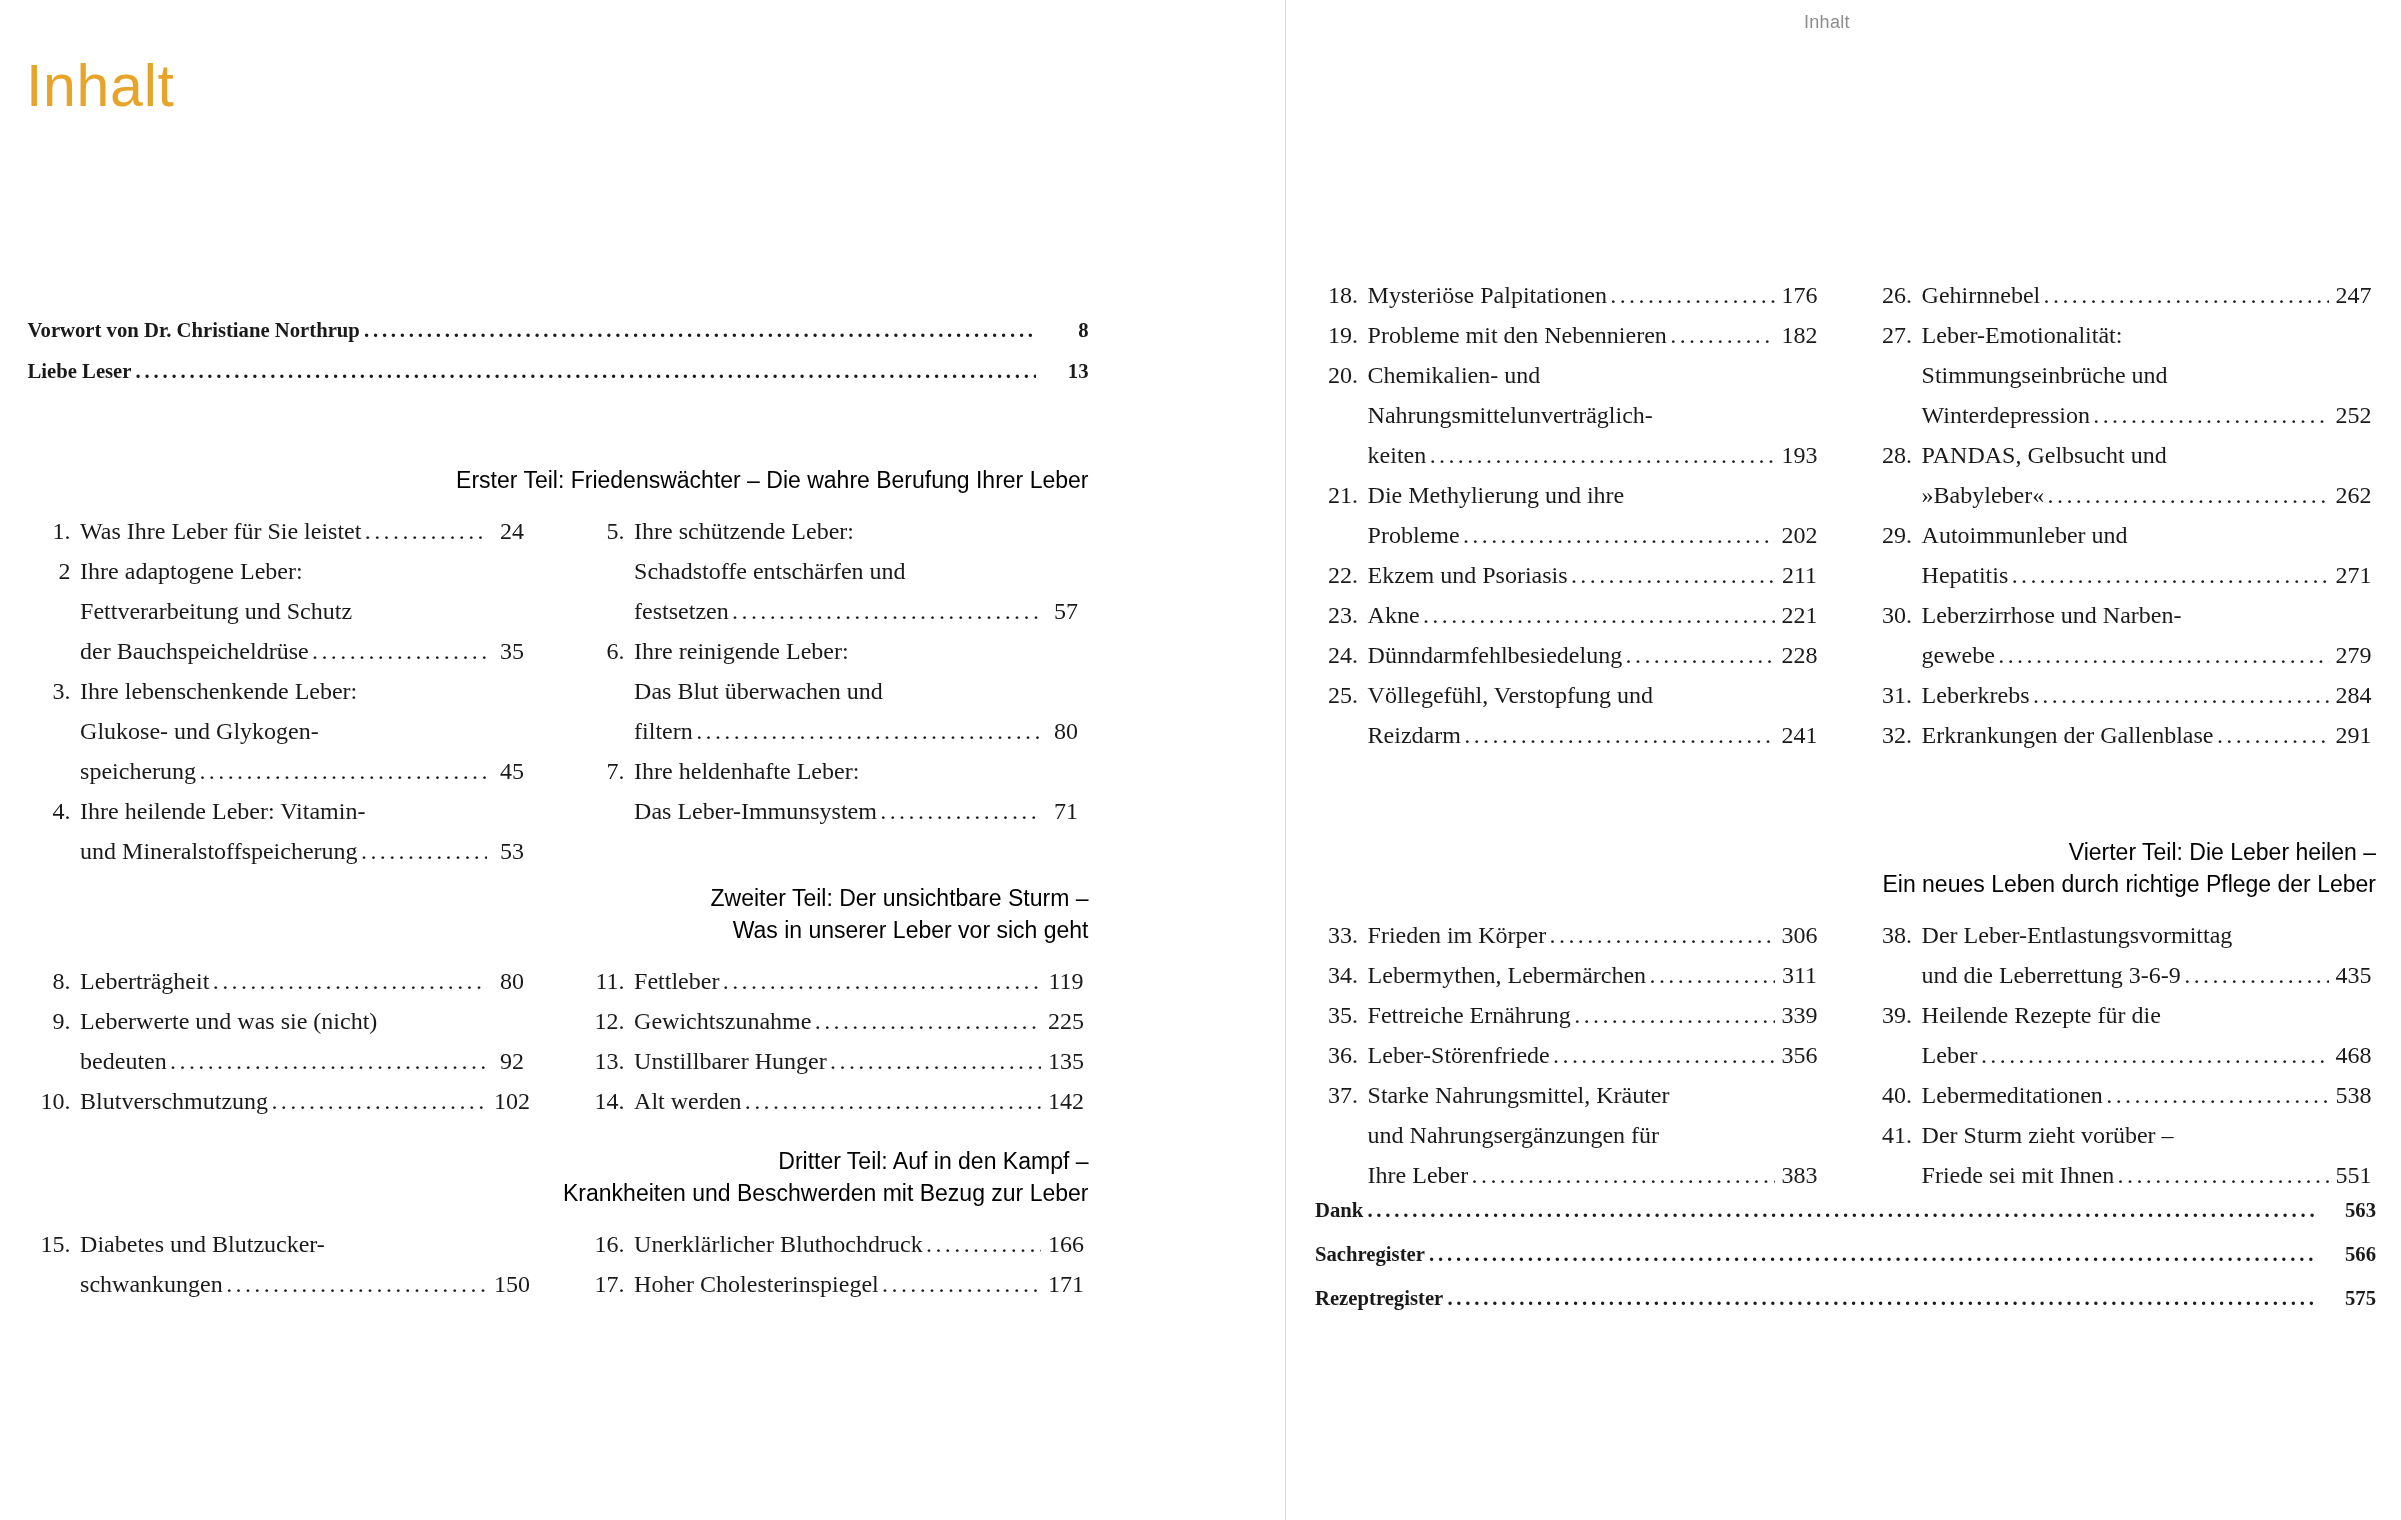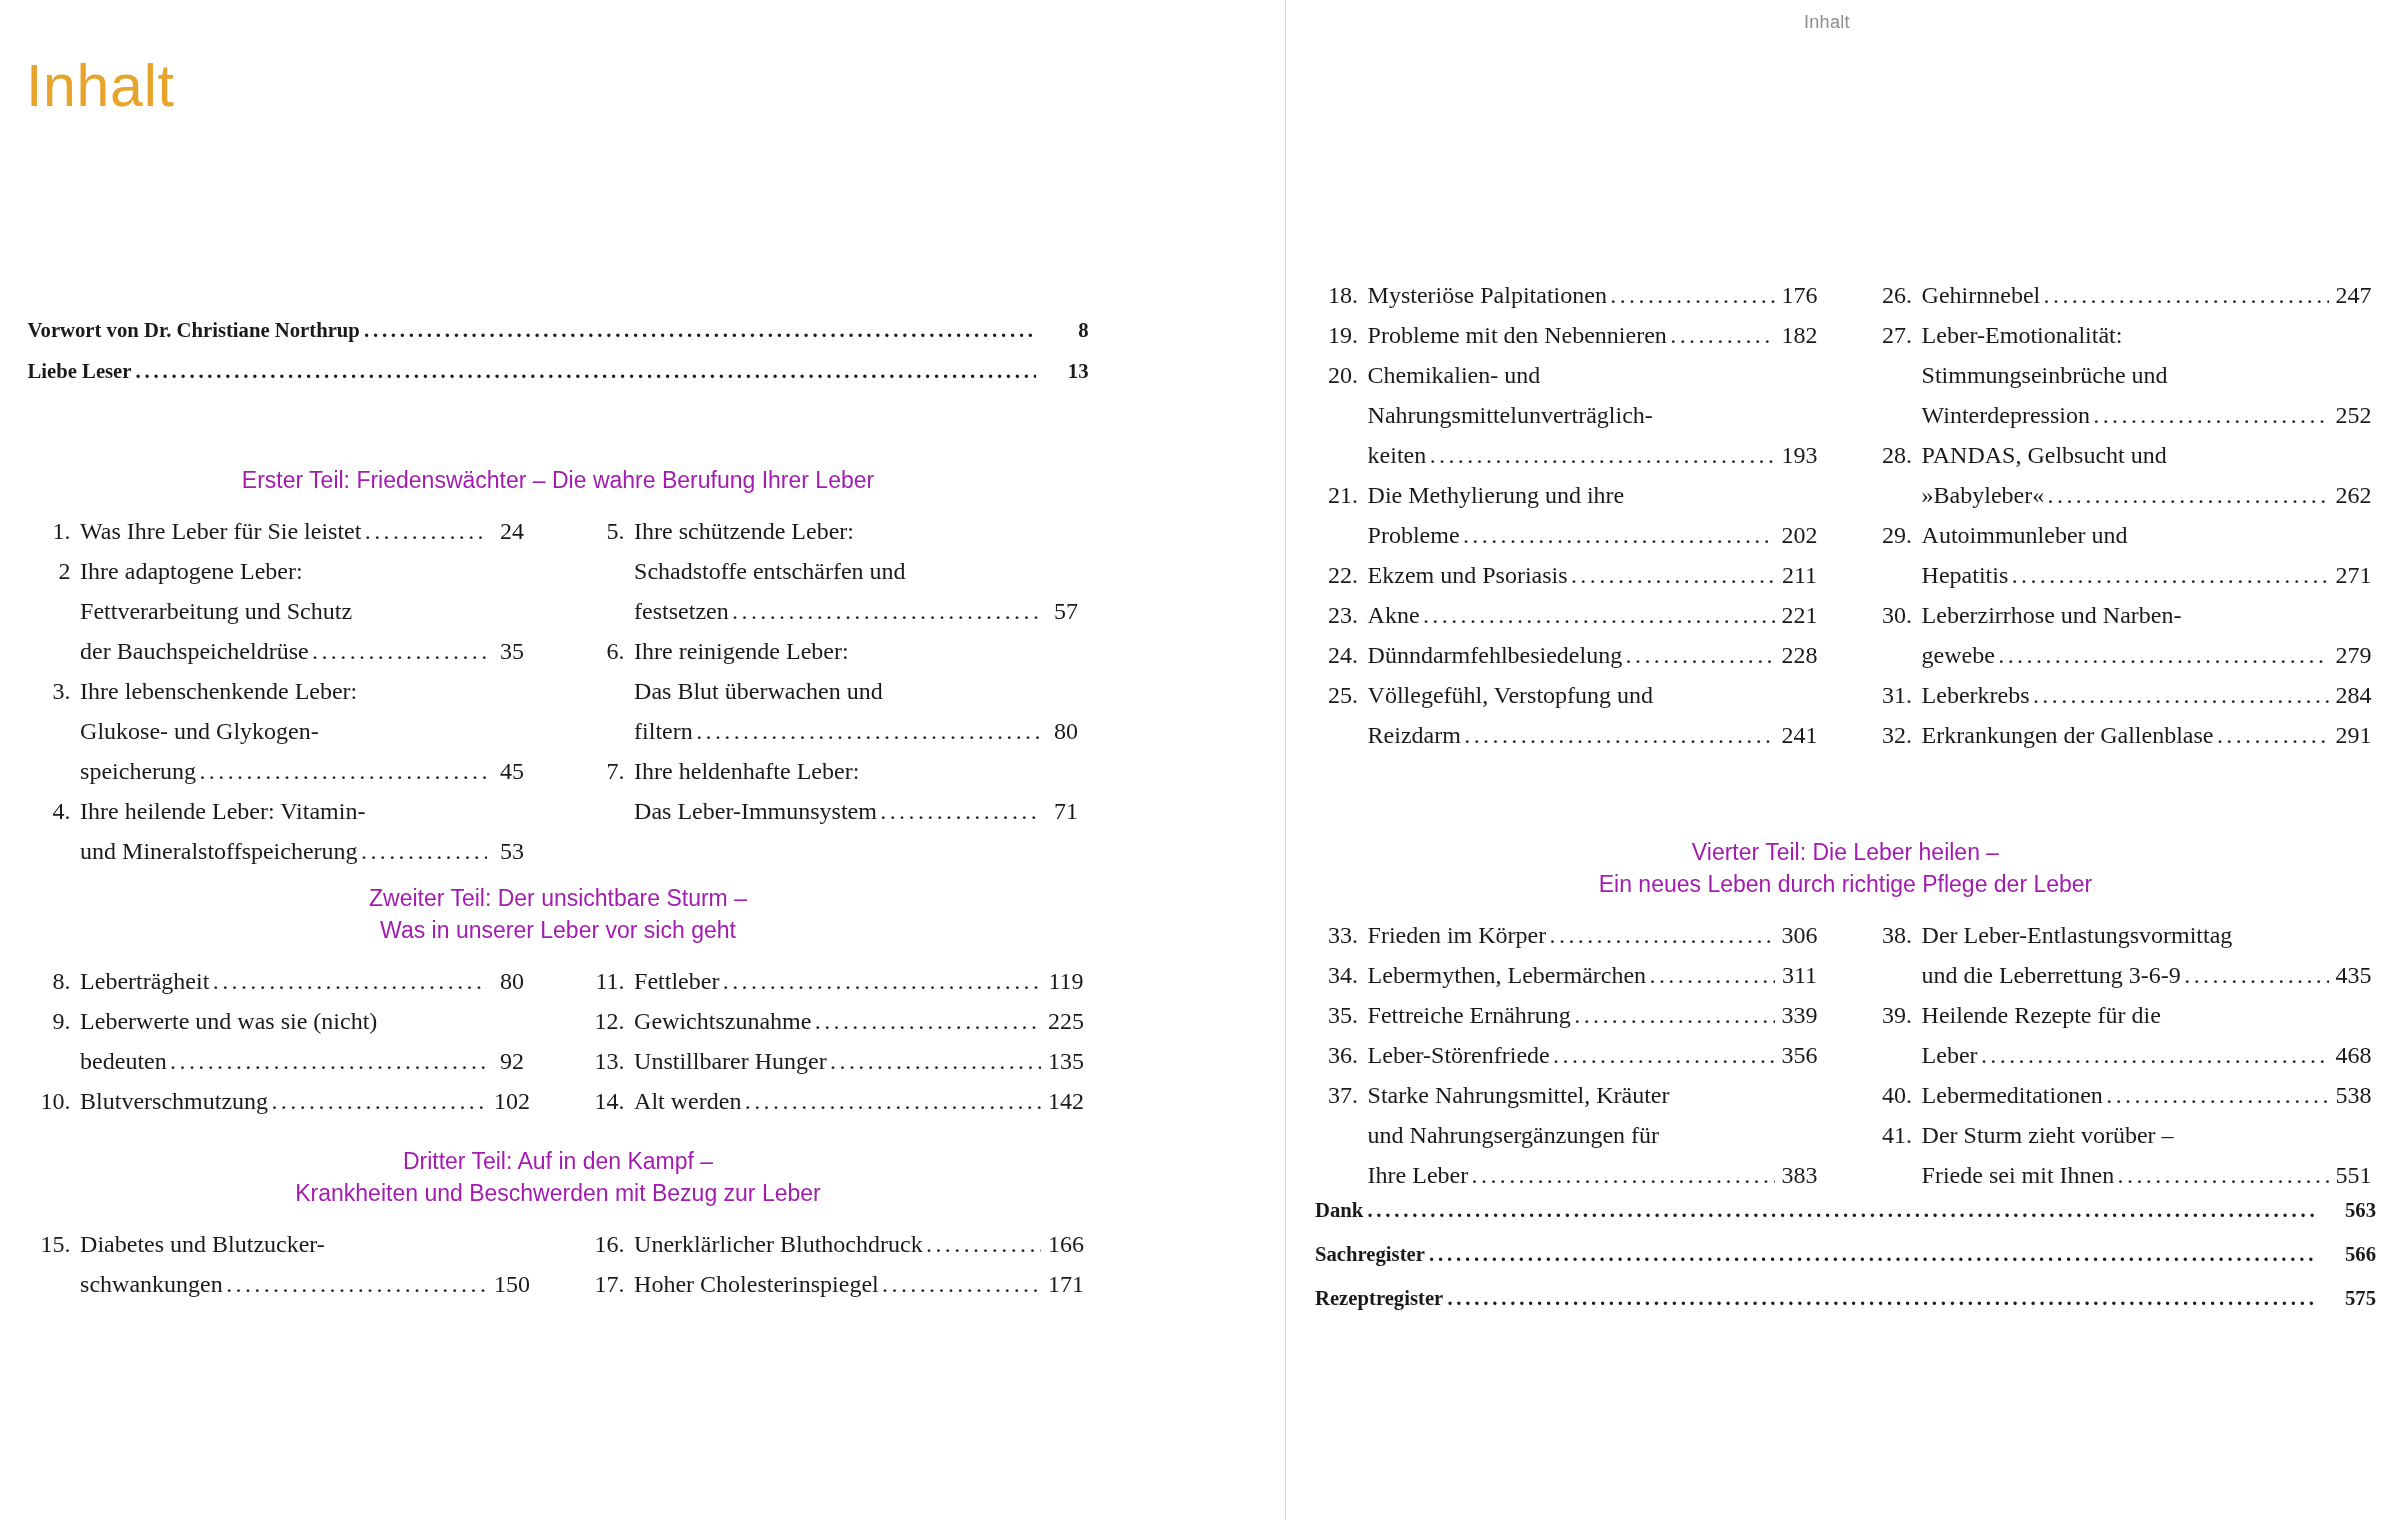--- a/index.html
+++ b/index.html
@@ -89,22 +89,22 @@
   .fm-row .fm-page {
     flex: 0 0 auto;
     text-align: right;
     width: 48px;
   }
 
   
   .part-head {
     font-family: "Liberation Sans", sans-serif;
     font-size: 23px;
-    color: #a21caf;
-    text-align: center;
+    color: #000000;
+    text-align: right;
     line-height: 32px;
     font-weight: 400;
   }
 
   
   .entries {
     display: flex;
     gap: 48px;
   }
   .entries .ecol {

